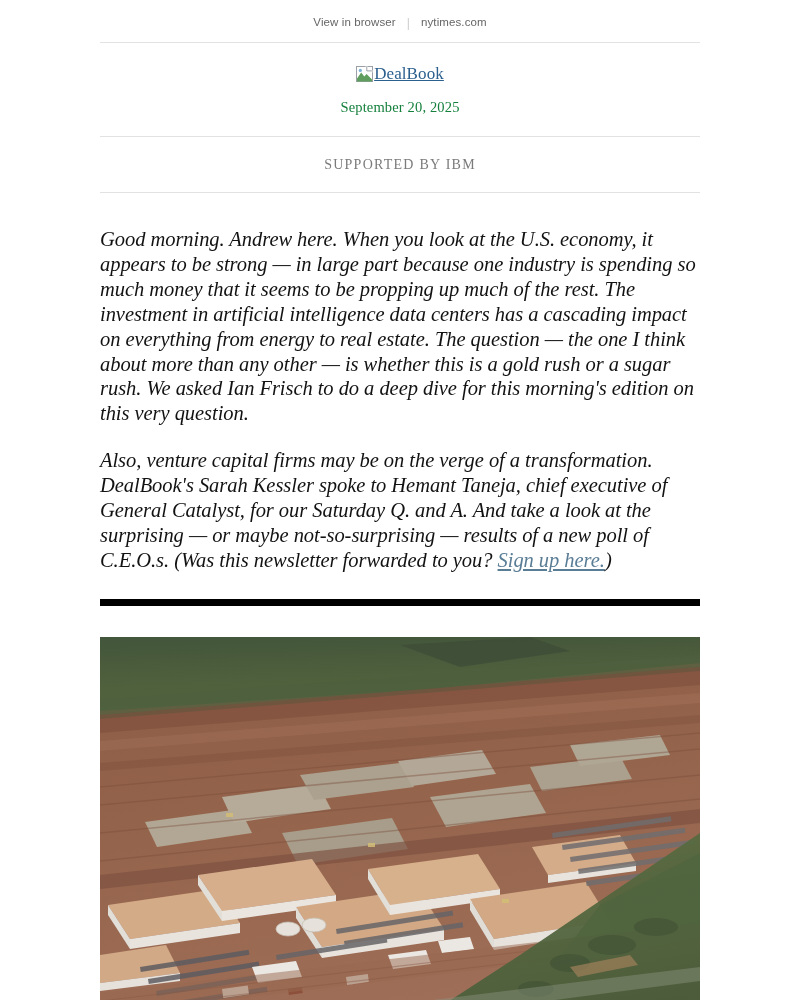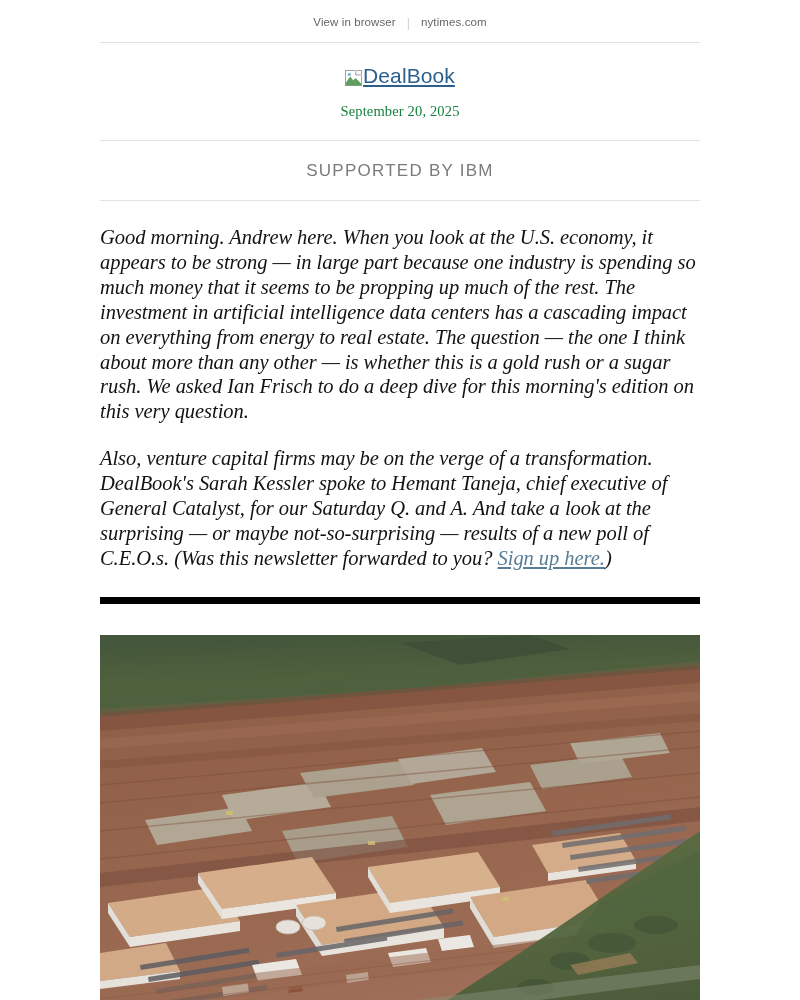--- a/index.html
+++ b/index.html
@@ -63,49 +63,49 @@
     line-height: 1;
   }
   .broken-glyph {
     display: inline-block;
     width: 17px;
     height: 16px;
     vertical-align: -3px;
     margin-right: 1px;
   }
   .broken-label {
-    font-family: Liberation Sans, sans-serif;
-    font-size: 21px;
+    font-family: Liberation Serif, serif;
+    font-size: 17px;
     color: #2b5f8e;
     text-decoration: underline;
     letter-spacing: .1px;
   }
   .issue-date {
     margin-top: 16px;
     font-family: "Liberation Serif", serif;
     font-size: 14.5px;
     color: #15803d;
     letter-spacing: .15px;
   }
   .masthead-spacer { height: 20px; }
 
   
   .sponsor {
     text-align: center;
     padding: 20px 0 19px;
-    font-family: Liberation Sans, sans-serif;
-    font-size: 17px;
+    font-family: Liberation Serif, serif;
+    font-size: 14px;
     letter-spacing: 1.25px;
     color: #7b7b7b;
   }
 
   
   .body-copy {
     width: 600px;
-    margin: 2px auto;
+    margin: 12px auto;
     padding-top: 22px;
   }
   .body-copy p {
     margin: 0 0 22px 0;
     font-family: "Liberation Serif", serif;
     font-style: italic;
     font-size: 20.5px;
     line-height: 1.215;
     color: #121212;
     letter-spacing: -.05px;

